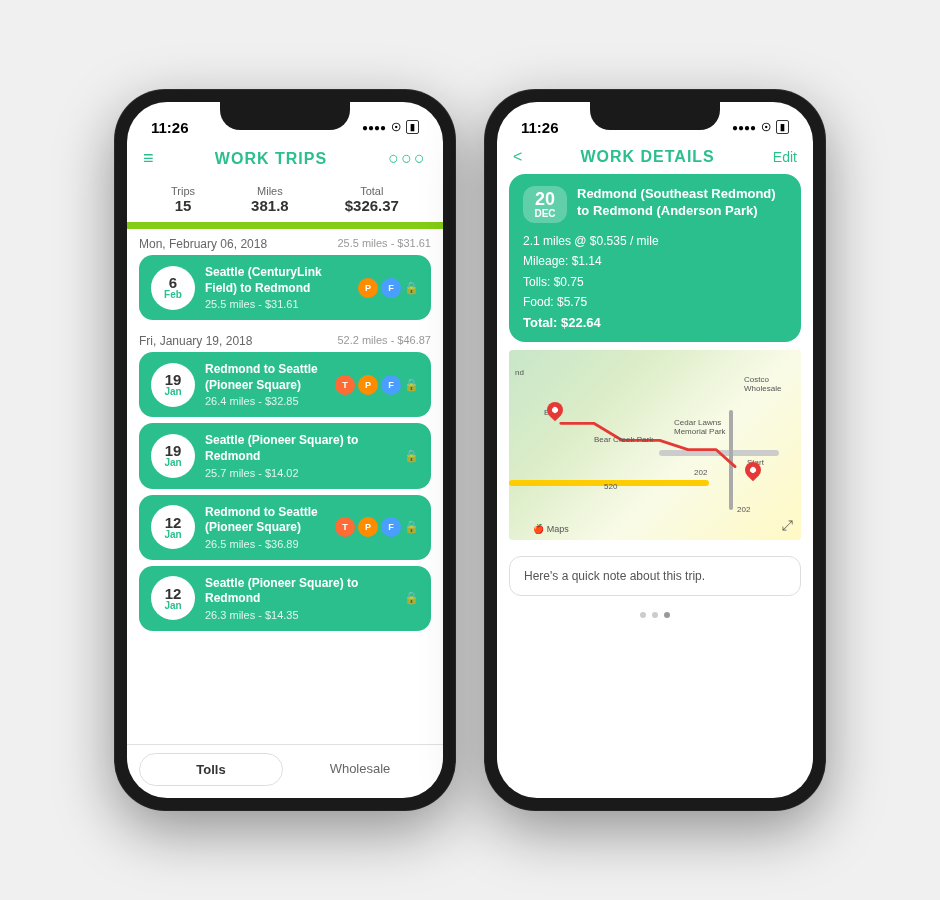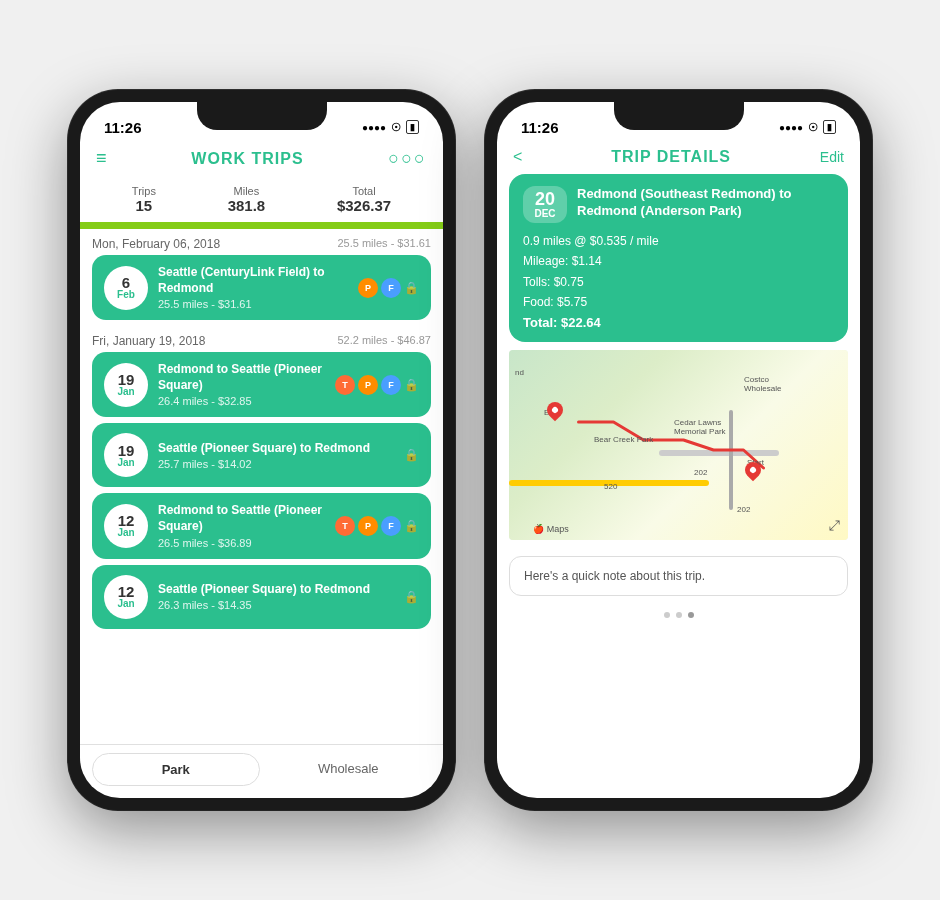--- a/index.html
+++ b/index.html
@@ -12,21 +12,21 @@
       height: 900px;
       font-family: -apple-system, BlinkMacSystemFont, 'Helvetica Neue', Arial, sans-serif;
     }
     .phones-container {
       display: flex;
       gap: 30px;
       align-items: center;
       justify-content: center;
     }
     .phone {
-      width: 387px;
+      width: 340px;
       height: 720px;
       background: #1a1a1a;
       border-radius: 50px;
       padding: 12px;
       box-shadow: 0 20px 60px rgba(0,0,0,0.4), 0 0 0 1px #333;
       position: relative;
     }
     .phone-inner {
       width: 100%;
       height: 100%;
@@ -377,21 +377,21 @@
               <div class="trip-subtitle">26.3 miles - $14.35</div>
             </div>
             <div class="trip-icons">
               <span class="lock-icon">🔒</span>
             </div>
           </div>
 
         </div>
 
         <div class="bottom-tabs">
-          <div class="tab-btn active">Park</div>
+          <div class="tab-btn active">Tolls</div>
           <div class="tab-btn inactive">Wholesale</div>
         </div>
       </div>
     </div>
   </div>
 
   <div class="phone">
     <div class="phone-inner">
       <div class="notch"></div>
 
@@ -401,36 +401,36 @@
           <span style="font-size:10px;">●●●●</span>
           <span>☉</span>
           <span style="border:1.5px solid #333;border-radius:2px;padding:1px 3px;font-size:9px;">▮</span>
         </div>
       </div>
 
       <div class="screen-content">
 
         <div class="detail-nav">
           <span class="back-btn">&lt;</span>
-          <span class="detail-title">TRIP DETAILS</span>
+          <span class="detail-title">WORK DETAILS</span>
           <span class="edit-btn">Edit</span>
         </div>
 
         <div class="detail-card">
           <div class="detail-header-row">
             <div class="detail-date-badge">
               <div class="detail-day">20</div>
               <div class="detail-month">Dec</div>
             </div>
             <div class="detail-route">
               <div class="detail-route-title">Redmond (Southeast Redmond) to Redmond (Anderson Park)</div>
             </div>
           </div>
           <div class="detail-items">
-            <div class="detail-row">0.9 miles @ $0.535 / mile</div>
+            <div class="detail-row">2.1 miles @ $0.535 / mile</div>
             <div class="detail-row">Mileage: $1.14</div>
             <div class="detail-row">Tolls: $0.75</div>
             <div class="detail-row">Food: $5.75</div>
             <div class="detail-total">Total: $22.64</div>
           </div>
         </div>
 
         <div class="map-container">
           <div class="map-bg">
 

